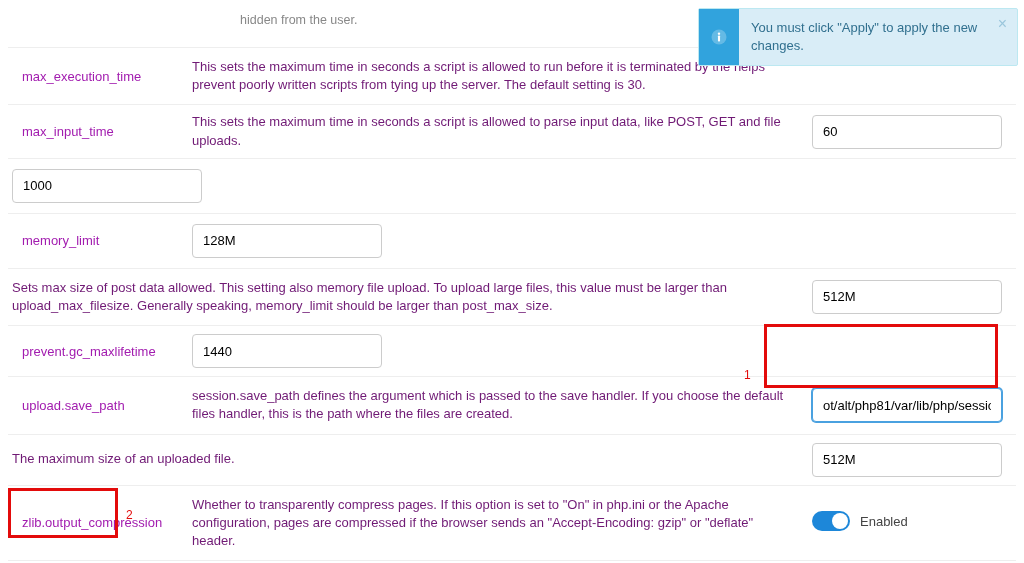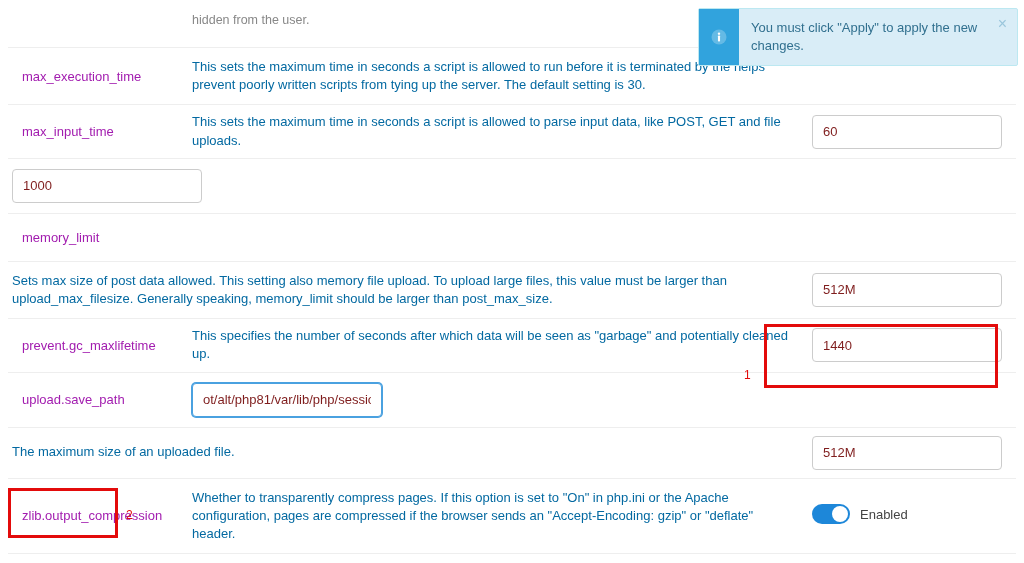--- a/index.html
+++ b/index.html
@@ -27,36 +27,36 @@
     .label-col {
       width: 180px;
       flex: 0 0 180px;
       padding-left: 10px;
       color: #a21caf;
       font-weight: 400;
     }
     .desc-col {
       flex: 1 1 auto;
       padding-right: 20px;
-      color: #0369a1;
+      color: #701a75;
       line-height: 1.4;
     }
     .input-col {
       width: 200px;
       flex: 0 0 200px;
       padding-right: 10px;
     }
     .text-input {
       width: 100%;
       height: 34px;
       border: 1px solid #ccc;
       border-radius: 4px;
       padding: 6px 10px;
       font-size: 13px;
-      color: #7f1d1d;
+      color: #000000;
       background: #fff;
     }
     .input-focused {
       border-color: #4aa1e0;
       box-shadow: 0 0 0 1px #4aa1e0;
     }
     .toggle {
       display: inline-flex;
       align-items: center;
       gap: 10px;
@@ -146,20 +146,21 @@
       position: absolute;
       top: 508px;
       left: 126px;
       color: #e30b0b;
       font-size: 12px;
       z-index: 50;
     }
     .first-row {
       border-bottom: 1px solid #eee;
       padding: 4px 19px 10px 4px;
+      gap: 48px;
     }
     .first-row .label-col { color: transparent; height: 1px; }
     .first-row .desc-col { color: #888; font-size: 12.5px; }
   </style>
 </head>
 <body>
 
 <div class="notification">
   <div class="notif-icon">
     <svg viewBox="0 0 24 24" fill="currentColor">
@@ -195,39 +196,42 @@
   </div>
 
   <div class="row tall">
     <div class="input-col">
       <input class="text-input" value="1000" style="">
     </div>
   </div>
 
   <div class="row tall">
     <div class="label-col">memory_limit</div>
+    <div class="input-col">
+      <input class="text-input" value="128M" style="">
+    </div>
   </div>
 
   <div class="row tall">
     <div class="desc-col">Sets max size of post data allowed. This setting also memory file upload. To upload large files, this value must be larger than upload_max_filesize. Generally speaking, memory_limit should be larger than post_max_size.</div>
     <div class="input-col">
       <input class="text-input" value="512M" style="">
     </div>
   </div>
 
   <div class="row">
     <div class="label-col">prevent.gc_maxlifetime</div>
-    <div class="desc-col">This specifies the number of seconds after which data will be seen as "garbage" and potentially cleaned up.</div>
     <div class="input-col">
       <input class="text-input" value="1440" style="">
     </div>
   </div>
 
   <div class="row tall">
     <div class="label-col">upload.save_path</div>
+    <div class="desc-col">session.save_path defines the argument which is passed to the save handler. If you choose the default files handler, this is the path where the files are created.</div>
     <div class="input-col">
       <input class="text-input input-focused" value="ot/alt/php81/var/lib/php/session" style="">
     </div>
   </div>
 
   <div class="row">
     <div class="desc-col">The maximum size of an uploaded file.</div>
     <div class="input-col">
       <input class="text-input" value="512M" style="">
     </div>

